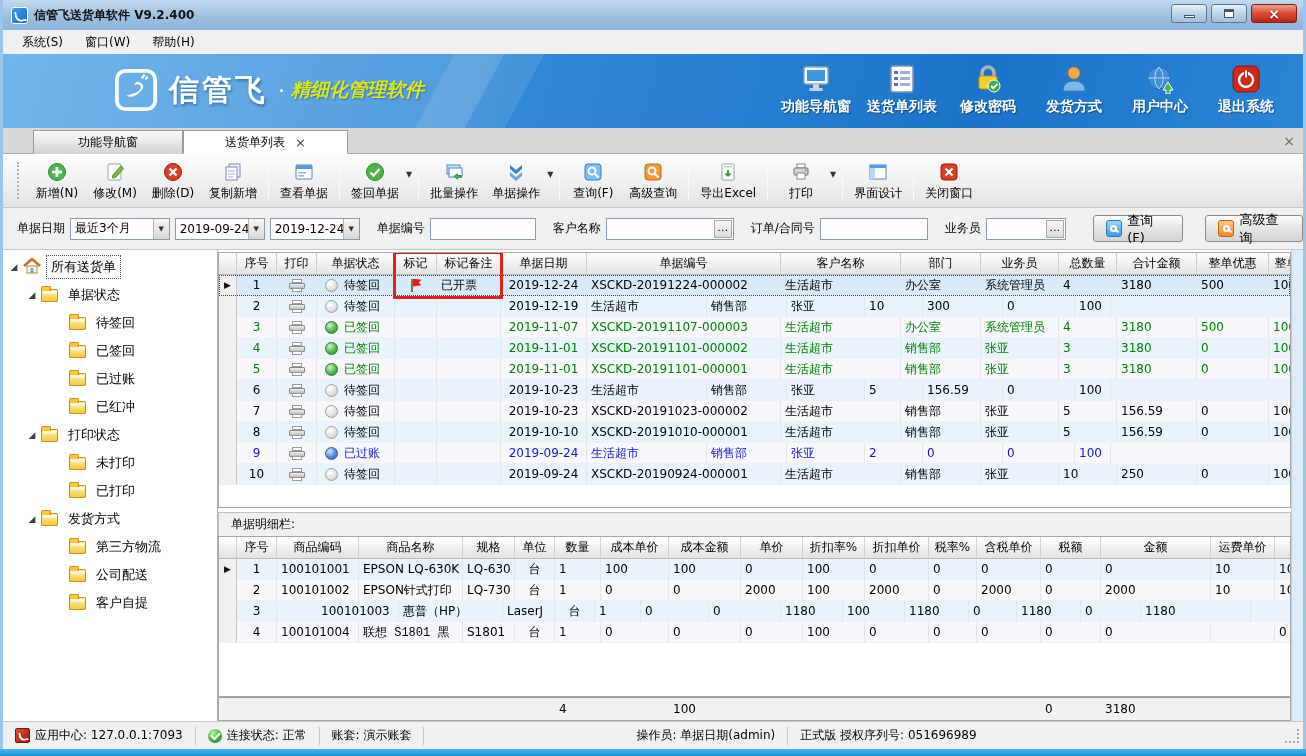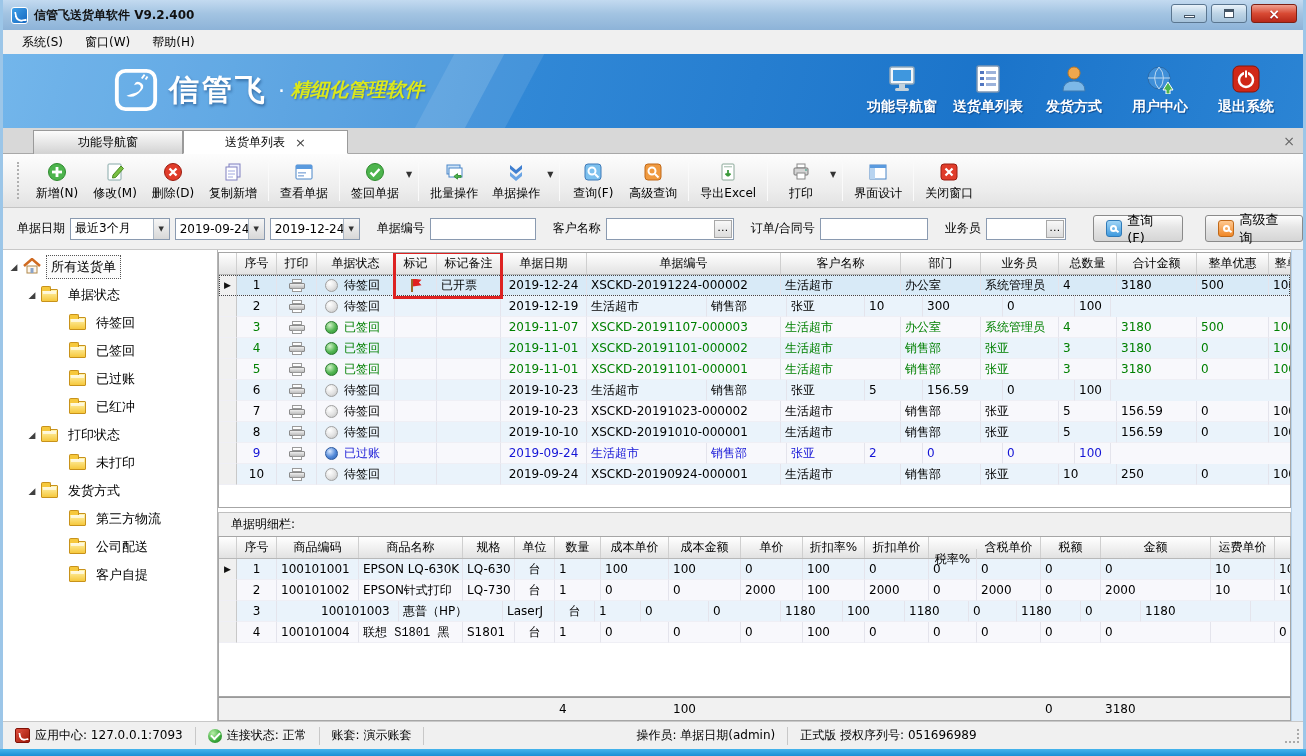--- a/index.html
+++ b/index.html
@@ -192,20 +192,31 @@
               <rect x="13" y="13" width="10" height="3" fill="#9cb2da"></rect>
               <rect x="7" y="19" width="4" height="3" fill="#5276c0"></rect>
               <rect x="13" y="19" width="10" height="3" fill="#9cb2da"></rect>
             </svg>
           </span>
           <span class="blabel">送货单列表</span>
         </div>
         <div class="banner-btn">
           <span class="bicon">
             <svg width="30" height="30" viewBox="0 0 30 30">
+              <path d="M9 13 v-4 a6 6 0 0 1 12 0 v4" fill="none" stroke="#b0b0b0" stroke-width="3.5"></path>
+              <rect x="6" y="12" width="18" height="13" rx="2" fill="#f2cf2c" stroke="#c09a10"></rect>
+              <circle cx="21" cy="22" r="6" fill="#42ad42" stroke="#fff"></circle>
+              <path d="M18 22 l2.2 2.2 L24.5 20" stroke="#fff" stroke-width="2" fill="none"></path>
+            </svg>
+          </span>
+          <span class="blabel">修改密码</span>
+        </div>
+        <div class="banner-btn">
+          <span class="bicon">
+            <svg width="30" height="30" viewBox="0 0 30 30">
               <circle cx="15" cy="9" r="6" fill="#f0a84e" stroke="#c07820"></circle>
               <path d="M4 27 q0 -10 11 -10 q11 0 11 10 z" fill="#7cb8e8" stroke="#3f7ab0"></path>
             </svg>
           </span>
           <span class="blabel">发货方式</span>
         </div>
         <div class="banner-btn">
           <span class="bicon">
             <svg width="30" height="30" viewBox="0 0 30 30">
               <circle cx="14" cy="14" r="11" fill="#3f8fd8" stroke="#2a6aa8"></circle>
@@ -503,20 +514,25 @@
         </div>
         <div class="tree-row" style="padding-left: 24px;">
           <span class="tree-arrow">◢</span>
           <span class="folder-icon"></span>
           <span class="tree-label">打印状态</span>
         </div>
         <div class="tree-row" style="padding-left: 52px;">
           <span class="tree-arrow"></span>
           <span class="folder-icon"></span>
           <span class="tree-label">未打印</span>
+        </div>
+        <div class="tree-row" style="padding-left: 52px;">
+          <span class="tree-arrow"></span>
+          <span class="folder-icon"></span>
+          <span class="tree-label">已打印</span>
         </div>
         <div class="tree-row" style="padding-left: 24px;">
           <span class="tree-arrow">◢</span>
           <span class="folder-icon"></span>
           <span class="tree-label">发货方式</span>
         </div>
         <div class="tree-row" style="padding-left: 52px;">
           <span class="tree-arrow"></span>
           <span class="folder-icon"></span>
           <span class="tree-label">第三方物流</span>
@@ -823,21 +839,21 @@
               <div class="hcell" style="width: 82px;">商品编码</div>
               <div class="hcell" style="width: 104px;">商品名称</div>
               <div class="hcell" style="width: 52px;">规格</div>
               <div class="hcell" style="width: 40px;">单位</div>
               <div class="hcell" style="width: 46px;">数量</div>
               <div class="hcell" style="width: 68px;">成本单价</div>
               <div class="hcell" style="width: 72px;">成本金额</div>
               <div class="hcell" style="width: 62px;">单价</div>
               <div class="hcell" style="width: 62px;">折扣率%</div>
               <div class="hcell" style="width: 64px;">折扣单价</div>
-              <div class="hcell" style="width: 48px; margin-top: 12px;">税率%</div>
+              <div class="hcell" style="width: 48px;">税率%</div>
               <div class="hcell" style="width: 64px;">含税单价</div>
               <div class="hcell" style="width: 60px;">税额</div>
               <div class="hcell" style="width: 110px;">金额</div>
               <div class="hcell" style="width: 64px;">运费单价</div>
               <div class="hcell" style="width: 40px;"></div>
             </div>
             <div class="grid-row alt">
               <div class="gcell ind" style="width: 18px;">
                 <span class="arrow-ind">▶</span>
               </div>

